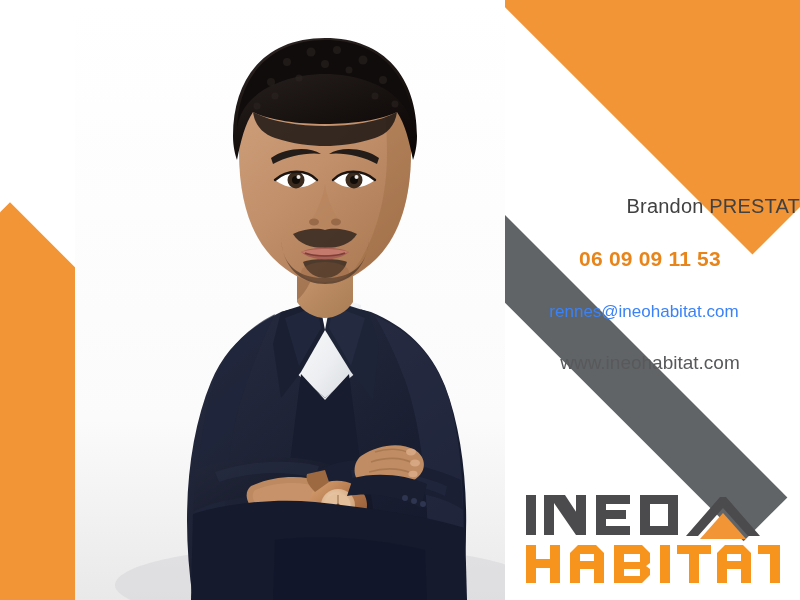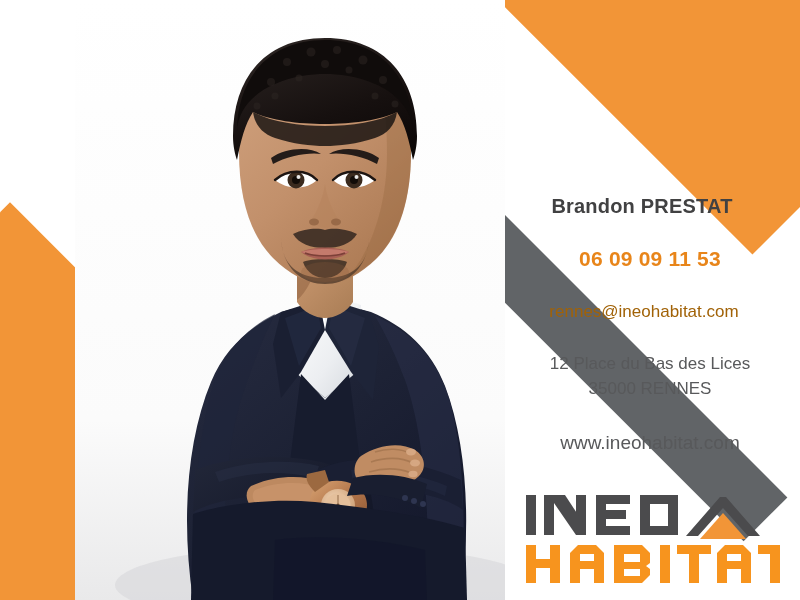--- a/index.html
+++ b/index.html
@@ -67,37 +67,38 @@
   
   .info{
     position:absolute;
     left:500px; top:195px;
     width:300px;
     text-align:center;
     color:#4b4b4d;
   }
   .info .name{
     font-size:20px;
-    font-weight:bold;
+    font-weight:normal;
     letter-spacing:.2px;
     color:#414142;
-    margin:0 16px 30px 0;
+    margin:0 0 30px 0;
     line-height:1.1;
+    text-align:right;
   }
   .info .phone{
     font-size:21px;
     font-weight:bold;
     color:#E8851A;
     letter-spacing:.2px;
     margin:0 0 32px 0;
     line-height:1.1;
   }
   .info .email{
     font-size:17px;
-    color:#a16207;
+    color:#3b82f6;
     margin:0 12px 30px 0;
     line-height:1.2;
     font-weight:400;
   }
   .info .address{
     font-size:17px;
     color:#58595b;
     margin:0 0 30px 0;
     line-height:1.45;
     font-weight:400;
@@ -349,24 +350,20 @@
         <path d="M118 514 C150 504 196 498 240 502 C296 508 350 516 390 528 L392 600 L116 600 Z" fill="#151a2c"></path>
         <path d="M200 540 C240 534 300 538 350 550 L352 600 L198 600 Z" fill="#11162a" opacity="0.7"></path>
       </svg>
     </div>
   </div>
 
   <div class="info">
     <p class="name">Brandon PRESTAT</p>
     <p class="phone">06 09 09 11 53</p>
     <p class="email">rennes@ineohabitat.com</p>
-    <p class="address">
-      <span>12 Place du Bas des Lices</span><br>
-      <span>35000 RENNES</span>
-    </p>
     <p class="website">www.ineohabitat.com</p>
   </div>
 
   <div class="logo">
     <svg viewBox="0 0 260 100" xmlns="http://www.w3.org/2000/svg">
 
       <g fill="#4b4b4d">
 
         <rect x="6" y="8" width="10" height="40"></rect>
 

